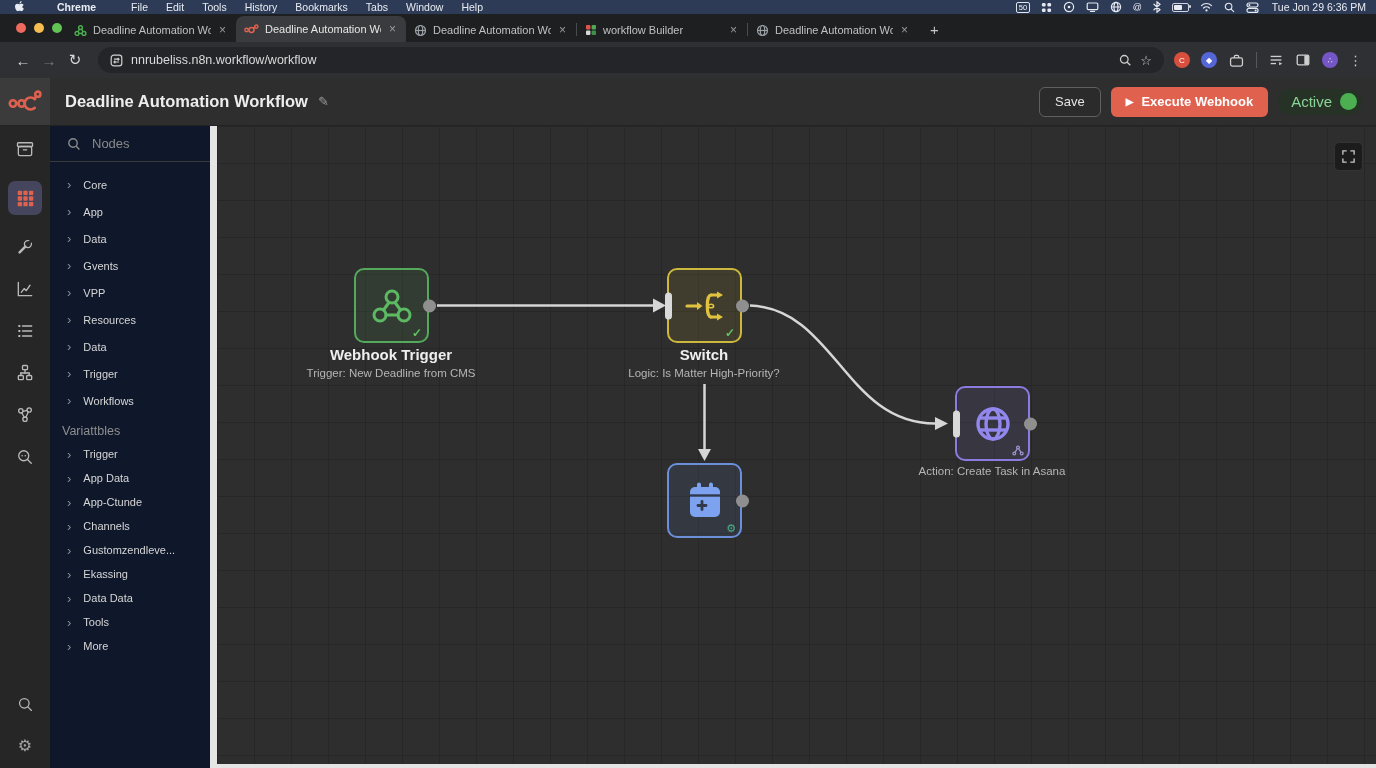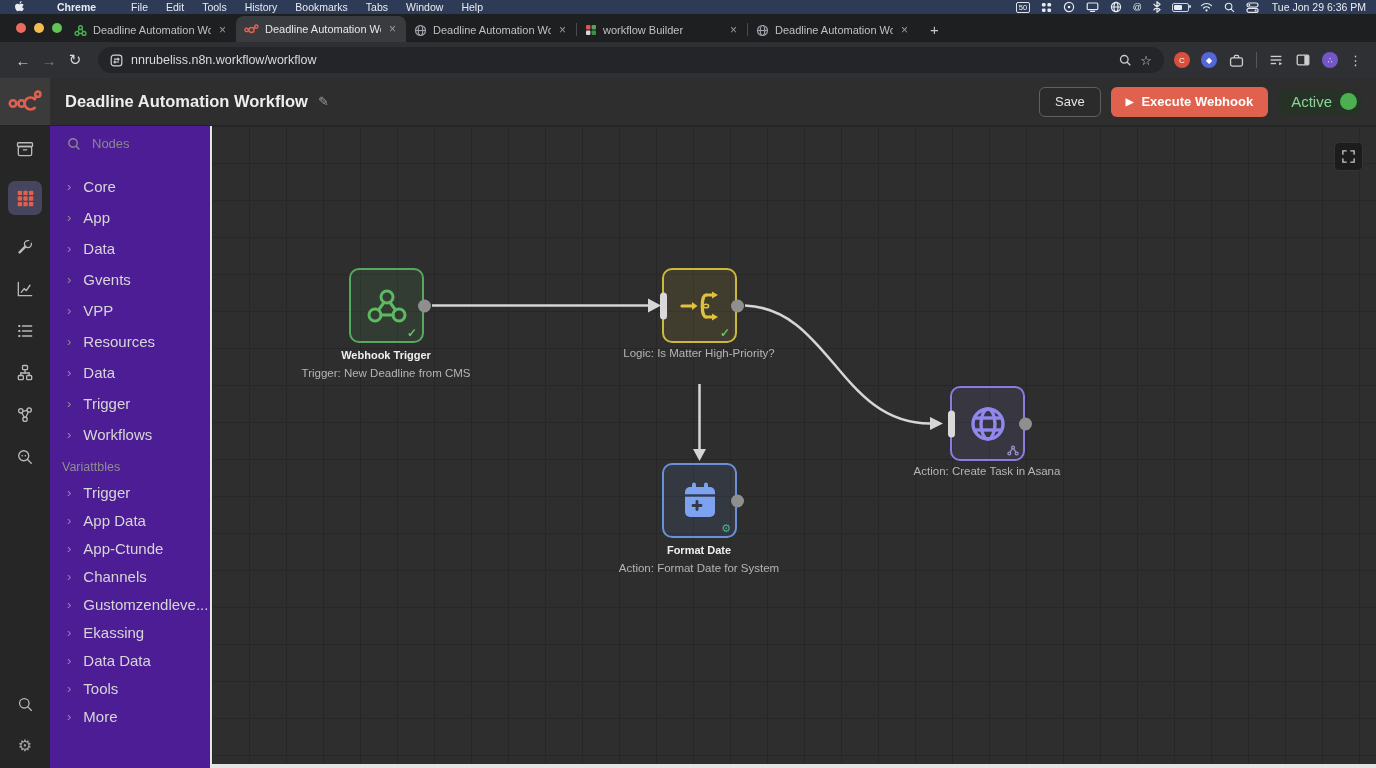--- a/index.html
+++ b/index.html
@@ -64,48 +64,48 @@
 
   
   .main{position:absolute;top:126px;left:0;right:0;bottom:0;display:flex;}
   .rail{width:50px;background:#262626;display:flex;flex-direction:column;align-items:center;padding:13px 0 12px;gap:22px;flex:none;}
   .rail .slot{height:20px;display:grid;place-items:center;}
   .rail .active-slot{width:34px;height:34px;background:#45455e;border-radius:7px;display:grid;place-items:center;}
   .rail .spacer{margin-top:auto}
   .gearglyph{color:#a3a3a3;font-size:16px;line-height:1;}
 
   
-  .sidebar{width:160px;background:#4c1d95;border-right:2px solid #e5e5e5;flex:none;display:flex;flex-direction:column;overflow:hidden;}
+  .sidebar{width:160px;background:#0f172a;border-right:7px solid #e5e5e5;flex:none;display:flex;flex-direction:column;overflow:hidden;}
   .nsearch{display:flex;align-items:center;gap:9px;padding:9px 0 9px 17px;border-bottom:1px solid #3a3a3a;}
   .nsearch input{background:transparent;border:none;outline:none;color:#d6d6d6;font-size:13px;width:100px;font-family:inherit;}
   .nsearch input::placeholder{color:#8a8a8a}
   .sgroup{padding-top:9px;}
   .srow{display:flex;align-items:center;gap:12px;padding:7px 0 7px 17px;}
   .srow .chev{color:#8f8f8f;font-size:13px;line-height:1;}
-  .srow .lbl{color:#d6d6d6;font-size:15px;white-space:nowrap;}
+  .srow .lbl{color:#d6d6d6;font-size:11px;white-space:nowrap;}
   .srow.small{padding:5.5px 0 5.5px 17px;}
   .sectionlbl{color:#8f8f8f;font-size:12.5px;padding:10px 0 4px 12px;}
 
   
   .canvas{flex:1;position:relative;background:#2e2e2e;
     background-image:linear-gradient(#272727 1px,transparent 1px),linear-gradient(90deg,#272727 1px,transparent 1px);
     background-size:37px 37px;overflow:hidden;}
   .canvas::after{content:"";position:absolute;left:0;right:0;bottom:0;height:4px;background:#e4e4e4;}
   .wires{position:absolute;left:0;top:0;}
   .node{position:absolute;width:75px;height:75px;border-radius:10px;border:2px solid;box-sizing:border-box;display:grid;place-items:center;}
   .node .chk{position:absolute;right:5px;bottom:1px;color:#62c462;font-size:12px;font-weight:700;}
   .node .mini{position:absolute;right:4px;bottom:2px;font-size:11px;line-height:1;}
   .out-circle{position:absolute;right:-9px;top:50%;transform:translateY(-50%);width:13px;height:13px;border-radius:50%;background:#8f8f8f;}
   .in-bar{position:absolute;left:-4px;top:50%;transform:translateY(-50%);width:7px;height:27px;background:#d9d9d9;border-radius:3.5px;}
   .n-green{border-color:#55a95c;background:rgba(93,186,99,.10);}
   .n-yellow{border-color:#cdb83e;background:rgba(224,194,63,.10);}
   .n-blue{border-color:#6b8fd8;background:rgba(111,154,232,.10);}
   .n-purple{border-color:#8a7ce0;background:rgba(146,135,236,.10);}
   .node-label{position:absolute;width:300px;text-align:center;}
-  .node-label .t{color:#efefef;font-size:11px;font-weight:700;line-height:20px;text-align:center;}
+  .node-label .t{color:#efefef;font-size:15px;font-weight:700;line-height:20px;text-align:center;}
   .node-label .s{color:#b5b5b5;font-size:11.5px;line-height:15px;margin-top:1px;}
   .fitbtn{position:absolute;top:16px;right:13px;width:27px;height:27px;background:#1c1c1c;border:1px solid #343434;border-radius:5px;display:grid;place-items:center;}
 </style>
 </head>
 <body>
 
 <div id="screen">
 
   <div class="menubar">
     <span class="apple">
@@ -596,38 +596,35 @@
               <path d="M33 5.5 L39 9 L33 12.5 Z" fill="#e0c23f" stroke="none"></path>
               <path d="M33 27.5 L39 31 L33 34.5 Z" fill="#e0c23f" stroke="none"></path>
               <ellipse cx="27" cy="20" rx="2.6" ry="1.8" stroke-width="1.6"></ellipse>
             </g>
           </svg>
         <span class="chk">✓</span>
         <span class="in-bar"></span>
         <span class="out-circle"></span>
       </div>
       <div class="node-label" style="left:337px;top:219px">
+        <div class="t">Switch</div>
         <div class="s">Logic: Is Matter High-Priority?</div>
       </div>
 
       <div class="node n-blue" style="left:450px;top:337px">
         <svg width="40" height="40" viewBox="0 0 40 40">
             <rect x="12" y="1.5" width="4" height="8" rx="2" fill="#7da2f0"></rect>
             <rect x="24" y="1.5" width="4" height="8" rx="2" fill="#7da2f0"></rect>
             <rect x="5" y="6" width="30" height="30" rx="5" fill="#7da2f0"></rect>
             <line x1="5" y1="14.5" x2="35" y2="14.5" stroke="#32394a" stroke-width="2.4"></line>
             <line x1="13" y1="24.5" x2="21" y2="24.5" stroke="#32394a" stroke-width="2.8" stroke-linecap="round"></line>
             <line x1="17" y1="20.5" x2="17" y2="28.5" stroke="#32394a" stroke-width="2.8" stroke-linecap="round"></line>
           </svg>
         <span class="mini" style="color:#49b08a">⚙</span>
         <span class="out-circle"></span>
-      </div>
-      <div class="node-label" style="left:337px;top:414px">
-        <div class="t">Format Date</div>
-        <div class="s">Action: Format Date for System</div>
       </div>
 
       <div class="node n-purple" style="left:738px;top:260px">
         <svg width="42" height="42" viewBox="0 0 42 42">
             <g stroke="#9287ec" stroke-width="3.4" fill="none">
               <circle cx="21" cy="21" r="15"></circle>
               <ellipse cx="21" cy="21" rx="7" ry="15"></ellipse>
               <line x1="7" y1="15" x2="35" y2="15"></line>
               <line x1="7" y1="27" x2="35" y2="27"></line>
             </g>

